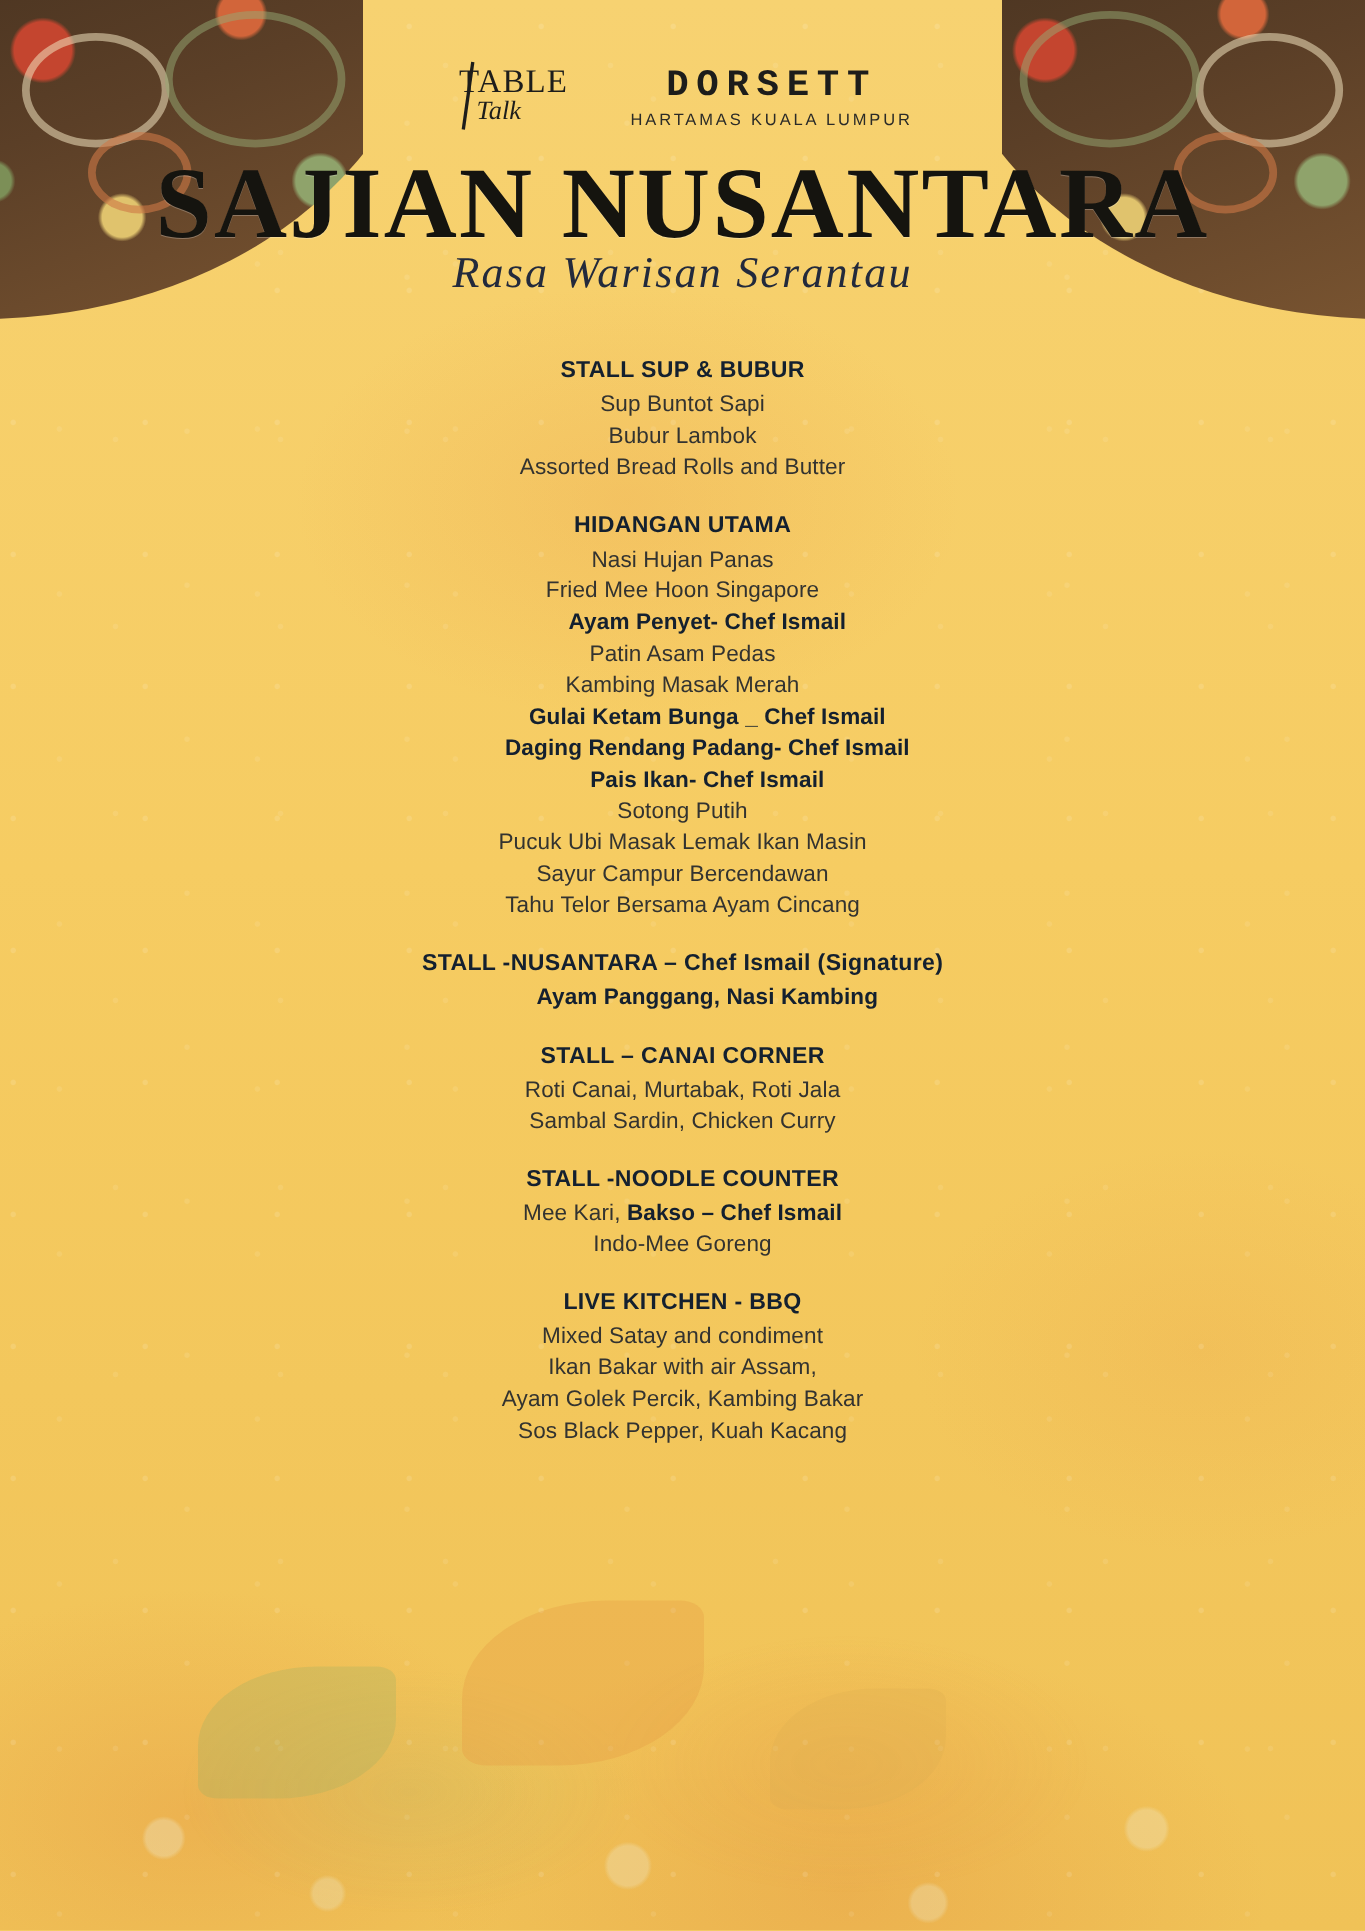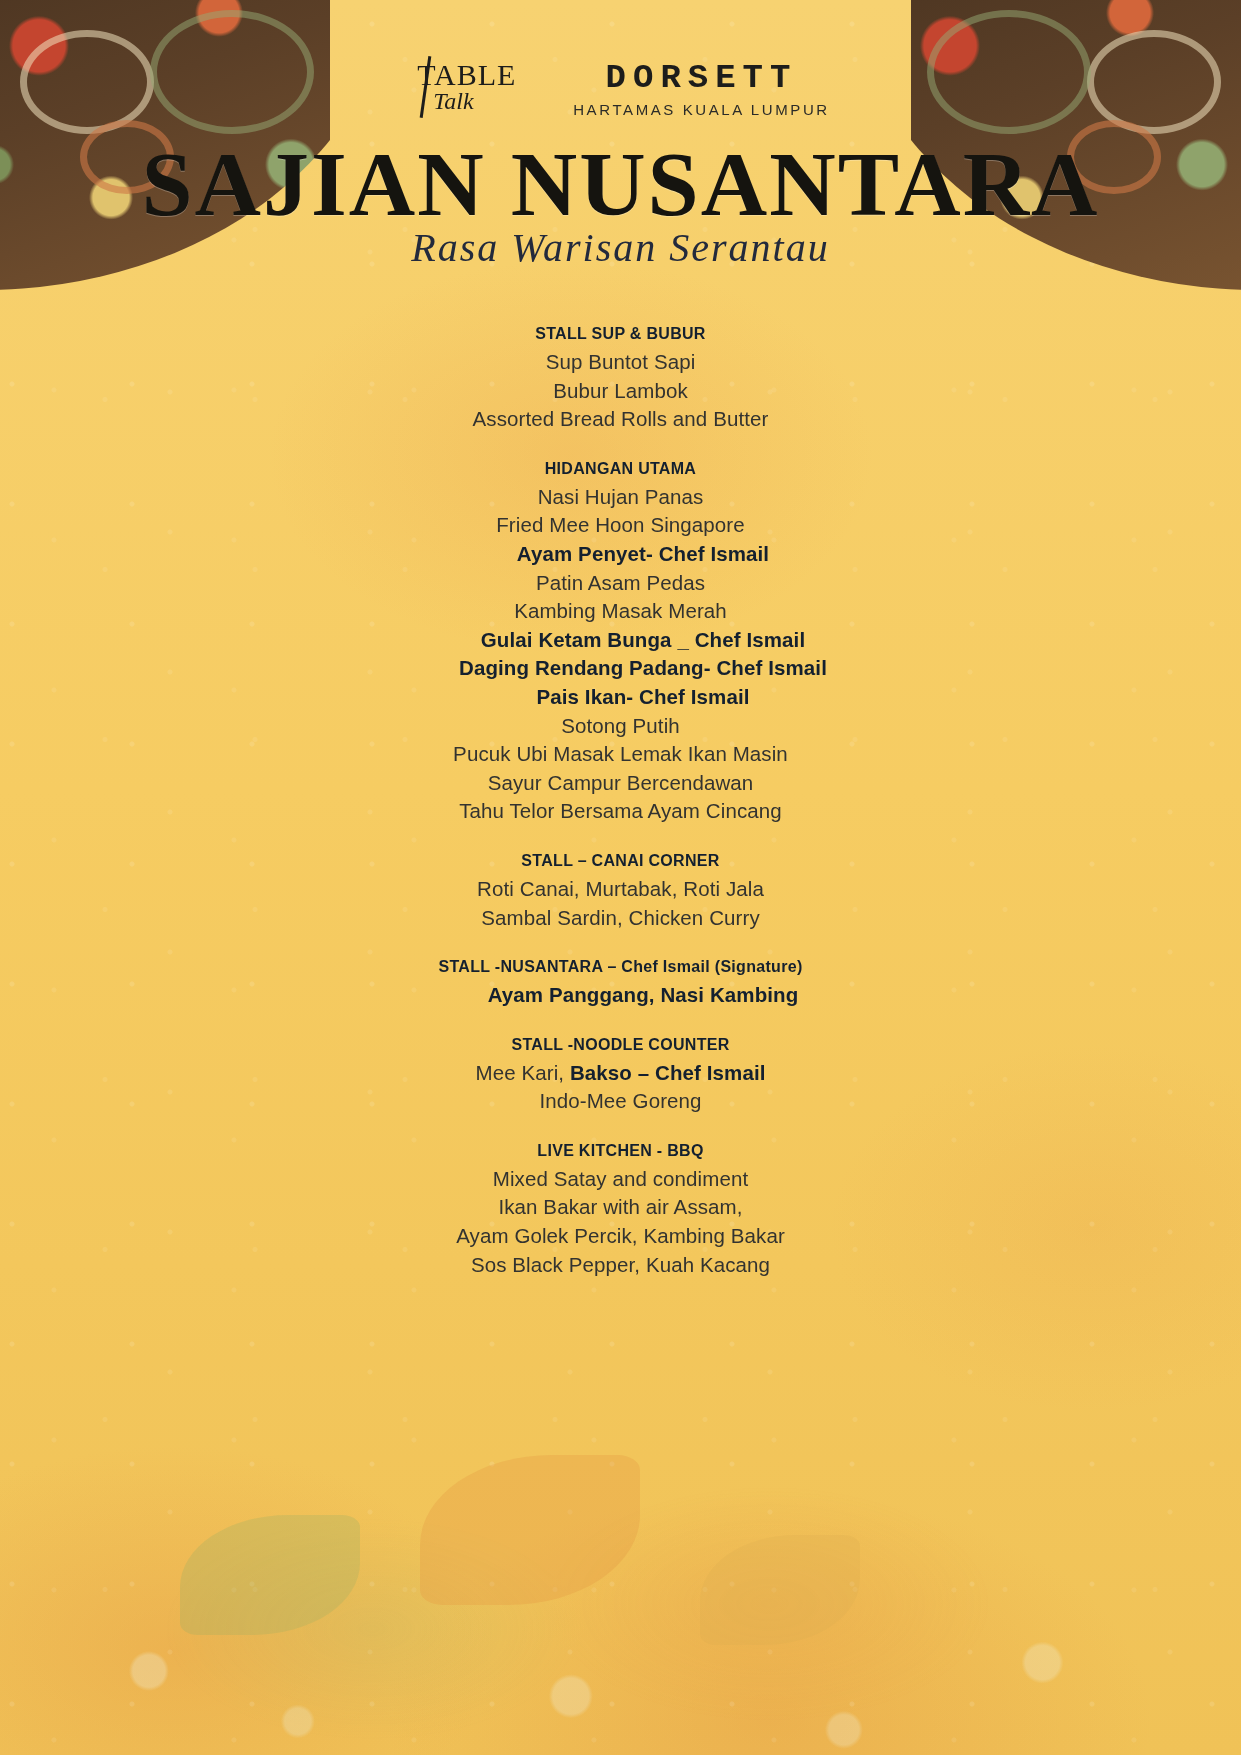--- a/index.html
+++ b/index.html
@@ -193,21 +193,21 @@
   .menu {
     position: absolute;
     top: 325px;
     left: 0; right: 0;
     text-align: center;
     z-index: 5;
     color: #2a2a26;
   }
   .section { margin-bottom: 26px; }
   .section-title {
-    font-size: 16px;
+    font-size: 21px;
     font-weight: bold;
     color: #14202f;
     letter-spacing: 0.3px;
     margin-bottom: 5px;
   }
   .item {
     font-size: 20.5px;
     line-height: 28.6px;
     color: #333330;
     letter-spacing: 0.1px;
@@ -279,27 +279,27 @@
         <div class="item">Kambing Masak Merah</div>
         <div class="item bold">Gulai Ketam Bunga _ Chef Ismail</div>
         <div class="item bold">Daging Rendang Padang- Chef Ismail</div>
         <div class="item bold">Pais Ikan- Chef Ismail</div>
         <div class="item">Sotong Putih</div>
         <div class="item">Pucuk Ubi Masak Lemak Ikan Masin</div>
         <div class="item">Sayur Campur Bercendawan</div>
         <div class="item">Tahu Telor Bersama Ayam Cincang</div>
       </div>
       <div class="section">
+        <div class="section-title">STALL -NUSANTARA – Chef Ismail (Signature)</div>
+        <div class="item bold">Ayam Panggang, Nasi Kambing</div>
+      </div>
+      <div class="section">
         <div class="section-title">STALL – CANAI CORNER</div>
         <div class="item">Roti Canai, Murtabak, Roti Jala</div>
         <div class="item">Sambal Sardin, Chicken Curry</div>
-      </div>
-      <div class="section">
-        <div class="section-title">STALL -NUSANTARA – Chef Ismail (Signature)</div>
-        <div class="item bold">Ayam Panggang, Nasi Kambing</div>
       </div>
       <div class="section">
         <div class="section-title">STALL -NOODLE COUNTER</div>
         <div class="item"><span>Mee Kari, </span><span class="b">Bakso – Chef Ismail</span></div>
         <div class="item">Indo-Mee Goreng</div>
       </div>
       <div class="section">
         <div class="section-title">LIVE KITCHEN - BBQ</div>
         <div class="item">Mixed Satay and condiment</div>
         <div class="item">Ikan Bakar with air Assam,</div>

